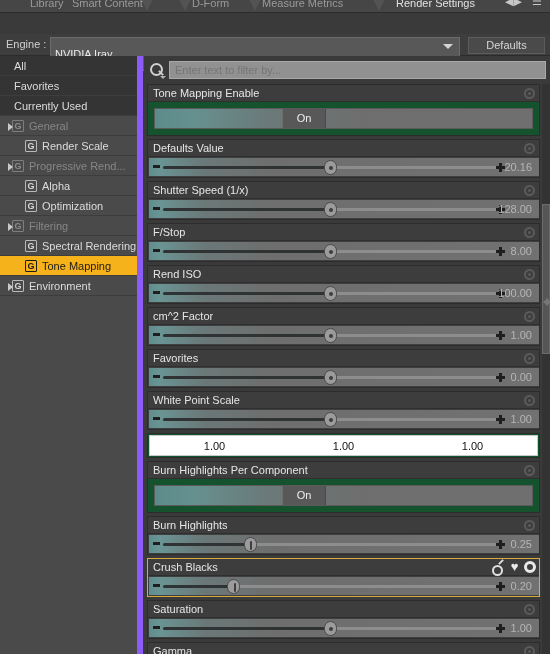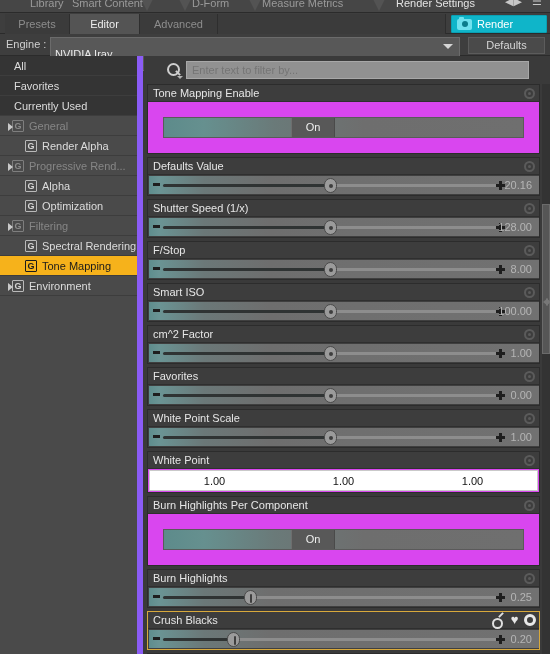--- a/index.html
+++ b/index.html
@@ -118,21 +118,21 @@
   .side-item.hl .gico{ border-color:#1b1b1b; color:#1b1b1b; }
   .side-indent{ margin-left:13px; }
 
   
   .main{
     position:absolute; left:144px; top:56px; width:406px; height:598px;
     background:#3a3a3a; overflow:hidden;
   }
   .filterbar{
     position:absolute; left:0; top:0; width:406px; height:28px;
-    background:#3a3a3a; display:flex; align-items:center; padding:0 21px;
+    background:#3a3a3a; display:flex; align-items:center; padding:0 4px;
   }
   .mag{
     position:relative; width:17px; height:17px; flex:0 0 auto; margin-right:4px;
   }
   .mag:before{
     content:""; position:absolute; left:2px; top:1px; width:9px; height:9px;
     border:2px solid #cfcfcf; border-radius:50%;
   }
   .mag:after{
     content:""; position:absolute; left:10px; top:10px; width:6px; height:2px;
@@ -146,21 +146,21 @@
   .filter-input{
     flex:1 1 auto; height:18px; background:#919191; border:1px solid #a8a8a8;
     color:#555; font-size:11px; line-height:16px; padding:0 5px;
     font-family:"Liberation Sans", sans-serif;
   }
 
   .rows{ position:absolute; left:0; top:28px; width:406px; height:570px; }
 
   .prop{
     position:relative; margin:0 2px 3px 3px; width:393px;
-    background:#d946ef; border:1px solid #2c2c2c;
+    background:#14532d; border:1px solid #2c2c2c;
   }
   .prop.focus{ border:1px solid #d8a93c; }
   .prop-head{
     position:relative; height:17px; line-height:17px;
     background:#3d3d3d; padding-left:5px;
     color:#e6e6e6; font-size:11px; white-space:nowrap;
     border-bottom:1px solid #2f2f2f;
   }
   .gear{
     position:absolute; right:4px; top:3px; width:11px; height:11px;
@@ -232,21 +232,21 @@
   .plus:before{ content:""; position:absolute; left:3px; top:0; width:3px;height:9px;background:#1e1e1e; }
   .plus:after{ content:""; position:absolute; left:0; top:3px; width:9px;height:3px;background:#1e1e1e; }
   .val{
     position:absolute; right:0; top:0; width:52px; height:18px;
     line-height:18px; text-align:right; padding-right:7px;
     color:#b5b5b5; font-size:11px; background:transparent;
   }
 
   
   .toggle-row{
-    position:relative; height:21px; margin:15px;
+    position:relative; height:21px; margin:6px;
     background:linear-gradient(to right,#5d8b8b 0px,#66908f 40px,#6a7a79 110px,#6e6e6e 200px,#6f6f6f 100%);
     border:1px solid #5a5a5a;
   }
   .toggle-knob{
     position:absolute; left:127px; top:0px; width:44px; height:19px;
     background:#585858; line-height:19px; text-align:center;
     color:#efefef; font-size:11px;
     border-left:1px solid #6e6e6e; border-right:1px solid #4a4a4a;
   }
 
@@ -287,30 +287,20 @@
     <div class="pane-sep" style="left:178px"></div>
     <div class="pane-tab" style="left:192px">D-Form</div>
     <div class="pane-sep" style="left:248px"></div>
     <div class="pane-tab" style="left:262px">Measure Metrics</div>
     <div class="pane-sep" style="left:372px"></div>
     <div class="pane-tab active" style="left:396px">Render Settings</div>
     <div class="pane-ctl" style="left:505px">◀▶</div>
     <div class="pane-ctl" style="left:532px">☰</div>
   </div>
 
-  <div class="tabbar">
-    <div class="tab" style="left:5px;width:65px">Presets</div>
-    <div class="tab sel" style="left:70px;width:70px">Editor</div>
-    <div class="tab" style="left:140px;width:78px">Advanced</div>
-    <div class="tab-fill" style="left:218px;width:228px"></div>
-    <div class="render-btn">
-      <span class="cam-ico"></span>
-      <span>Render</span>
-    </div>
-  </div>
 
   <div class="enginebar">
     <div class="engine-lab">Engine :</div>
     <div class="engine-sel">
       <span>NVIDIA Iray</span>
       <span class="caret"></span>
     </div>
     <div class="defaults-btn">Defaults</div>
   </div>
 
@@ -324,21 +314,21 @@
       <div class="side-item plain">
         <span>Currently Used</span>
       </div>
       <div class="side-item dim">
         <span class="tri"></span>
         <span class="gico">G</span>
         <span>General</span>
       </div>
       <div class="side-item">
         <span class="gico side-indent">G</span>
-        <span>Render Alpha</span>
+        <span>Render Scale</span>
       </div>
       <div class="side-item dim">
         <span class="tri"></span>
         <span class="gico">G</span>
         <span>Progressive Rend...</span>
       </div>
       <div class="side-item">
         <span class="gico side-indent">G</span>
         <span>Alpha</span>
       </div>
@@ -419,21 +409,21 @@
                 <div class="filled" style="width:50%"></div>
                 <div class="rest" style="width:50%"></div>
               </div>
               <span class="thumb dot" style="left:calc(14px + (100% - 56px) * 0.5 - 6px)"></span>
               <span class="plus"></span>
               <span class="val">8.00</span>
             </div>
           </div>
         </div>
         <div class="prop">
-          <div class="prop-head"><span>Smart ISO</span><span class="gear"></span></div>
+          <div class="prop-head"><span>Rend ISO</span><span class="gear"></span></div>
           <div class="slider-row">
             <div class="slide-wrap">
               <span class="minus"></span>
               <div class="track">
                 <div class="filled" style="width:50%"></div>
                 <div class="rest" style="width:50%"></div>
               </div>
               <span class="thumb dot" style="left:calc(14px + (100% - 56px) * 0.5 - 6px)"></span>
               <span class="plus"></span>
               <span class="val">100.00</span>
@@ -479,21 +469,20 @@
                 <div class="filled" style="width:50%"></div>
                 <div class="rest" style="width:50%"></div>
               </div>
               <span class="thumb dot" style="left:calc(14px + (100% - 56px) * 0.5 - 6px)"></span>
               <span class="plus"></span>
               <span class="val">1.00</span>
             </div>
           </div>
         </div>
         <div class="prop">
-          <div class="prop-head"><span>White Point</span><span class="gear"></span></div>
           <div class="triple">
             <div class="cell">1.00</div>
             <div class="cell">1.00</div>
             <div class="cell">1.00</div>
           </div>
         </div>
         <div class="prop">
           <div class="prop-head"><span>Burn Highlights Per Component</span><span class="gear"></span></div>
           <div class="toggle-row">
             <div class="toggle-knob">On</div>

